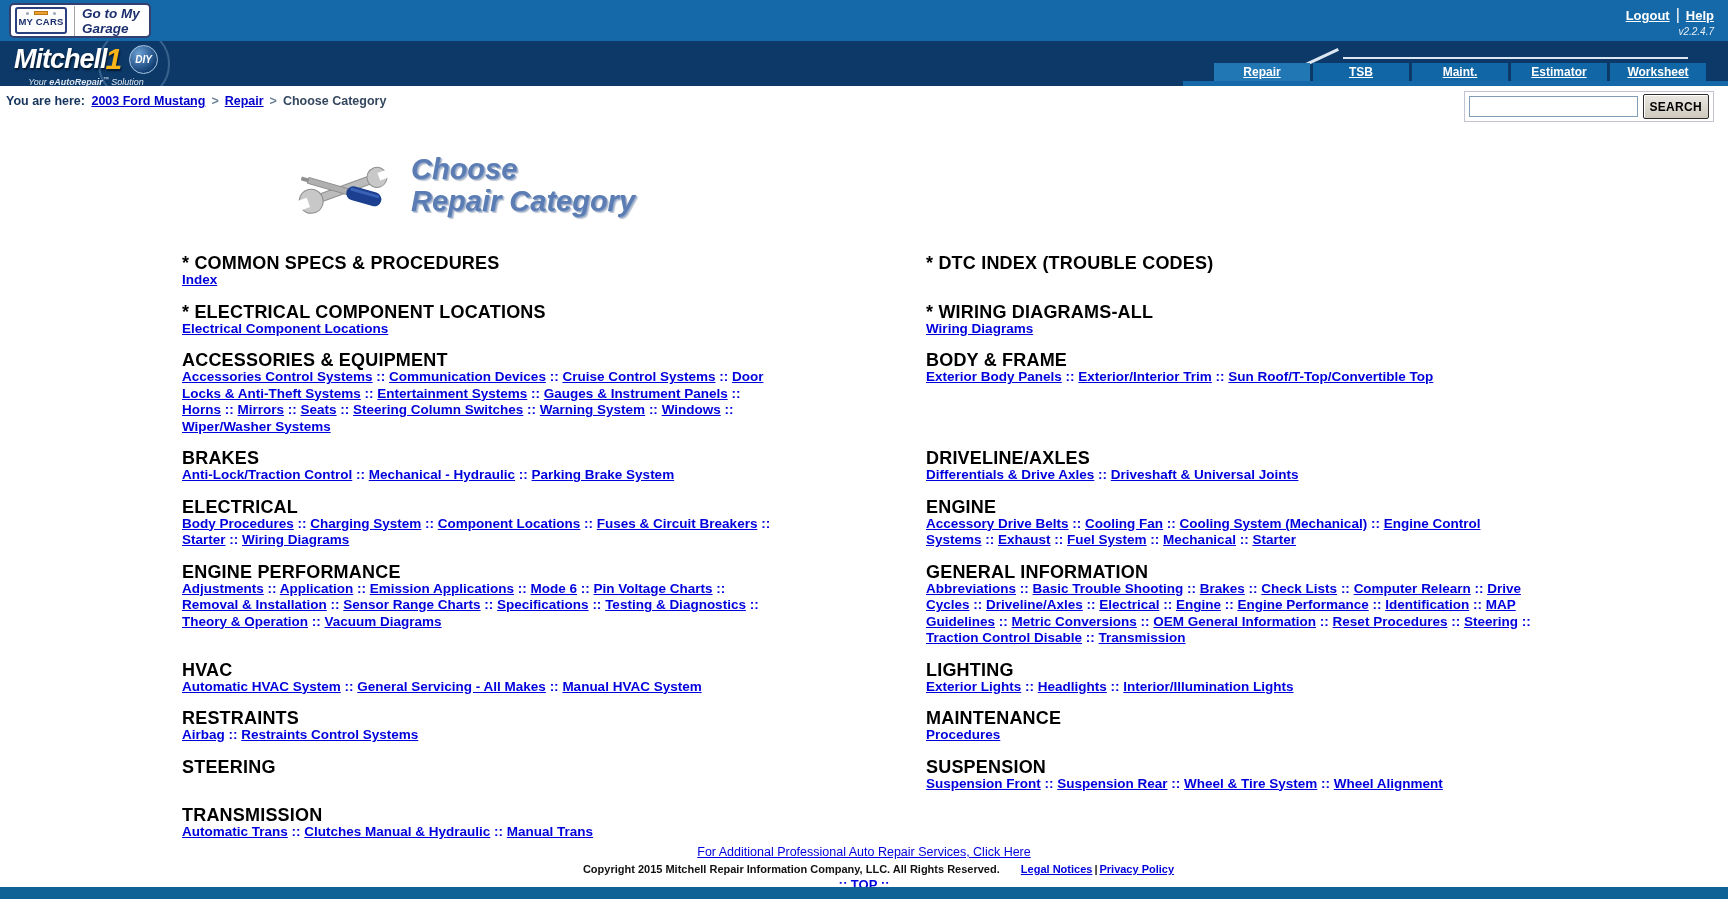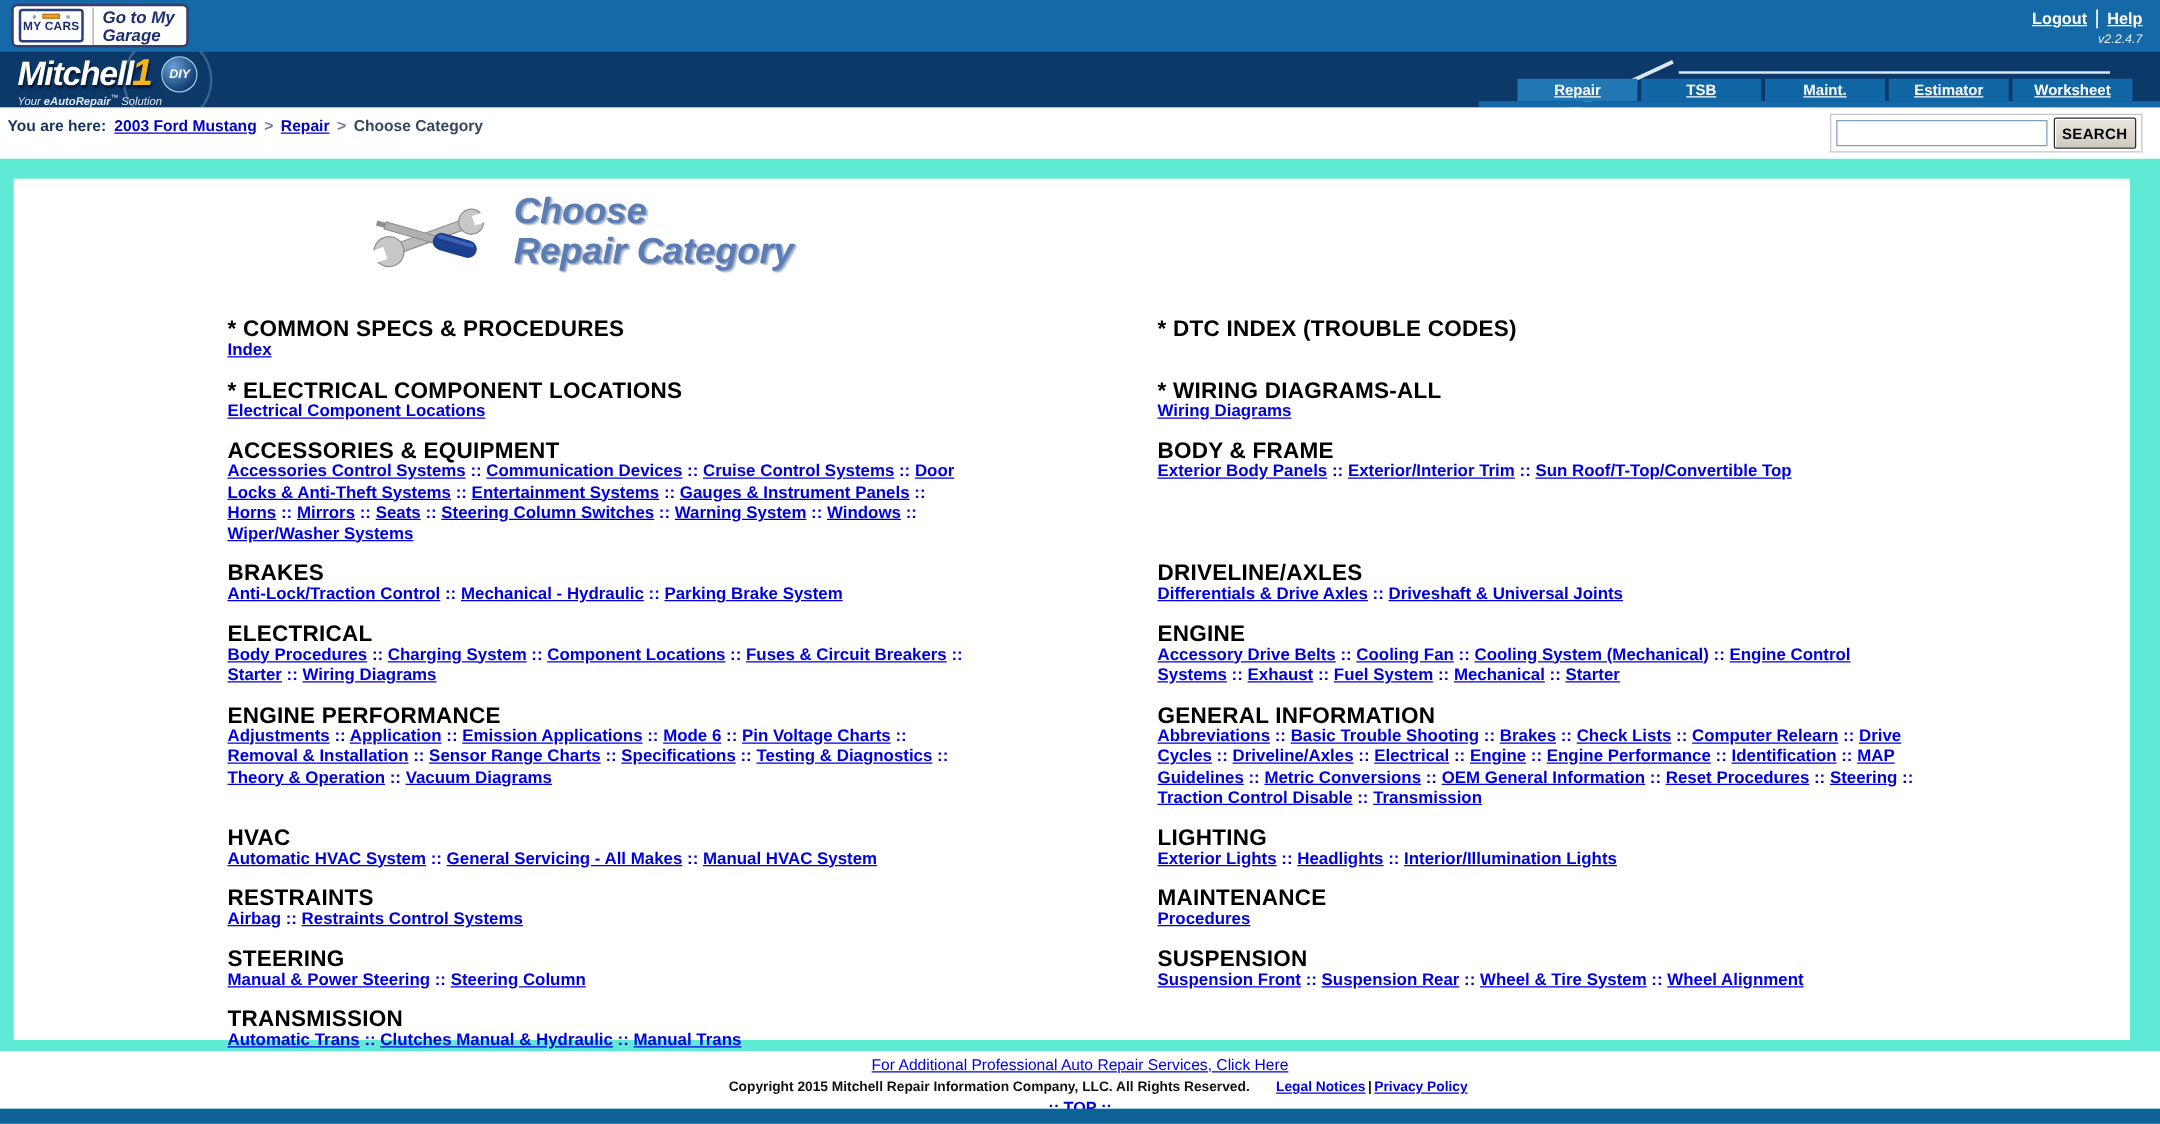--- a/index.html
+++ b/index.html
@@ -1,19 +1,19 @@
 <!DOCTYPE html>
 <html><head>
 <meta charset="utf-8">
 <style>
   * { box-sizing: border-box; }
   body { margin:0; background:#333; }
   .viewport {
     width:1728px; height:899px; position:relative; overflow:hidden;
-    background:#5eead4; font-family:"Liberation Sans", sans-serif;
+    background:#ffffff; font-family:"Liberation Sans", sans-serif;
   }
 
   
   .topbar { position:absolute; left:0; top:0; width:100%; height:41px; background:#1569a8; }
   .garage-btn {
     position:absolute; left:9px; top:3px; height:35px; background:#fff;
     border:2px solid #33406f; border-radius:5px; display:flex; align-items:center;
     padding:0 9px 0 4px; gap:7px; cursor:pointer;
   }
   .plate { width:52px; height:27px; border:2px solid #2b3f7e; border-radius:3px;
@@ -24,21 +24,21 @@
   .plate-text { font-size:9.5px; font-weight:bold; color:#1d2f6e; margin-top:1px; letter-spacing:0.2px; }
   .garage-label { font-style:italic; font-weight:bold; color:#1d2f6e; font-size:13.5px; line-height:15px;
     border-left:1px solid #a3a3a3; padding-left:7px; }
   .top-right { position:absolute; right:14px; top:6px; text-align:right; }
   .top-links a { color:#fff; font-weight:bold; font-size:13px; text-decoration:underline; cursor:pointer; }
   .top-links .pipe { color:#fff; margin:0 6px; font-weight:normal; }
   .version { font-size:10px; font-style:italic; color:#e6eef6; margin-top:2px; }
 
   
   .header { position:absolute; left:0; top:41px; width:100%; height:45px; background:#0c3968; overflow:hidden; }
-  .logo { position:absolute; left:14px; top:1px; }
+  .logo { position:absolute; left:14px; top:1px;text-align:center; }
   .sphere { position:absolute; left:84px; top:-14px; width:72px; height:72px; border-radius:50%;
     border:2px solid rgba(140,175,215,0.35); }
   .logo-line { display:flex; align-items:center; position:relative; }
   .logo-m { color:#fff; font-weight:bold; font-style:italic; font-size:27px; letter-spacing:-1px;
     text-shadow:1px 2px 2px #04172e; }
   .logo-one { color:#f9b418; font-weight:bold; font-style:italic; font-size:30px; margin-left:-1px;
     text-shadow:1px 2px 2px #04172e; }
   .diy-badge { width:29px; height:29px; border-radius:50%;
     background:radial-gradient(circle at 32% 28%, #6ba0d4, #123f74 72%);
     border:1px solid #a9c6e2; color:#fff; font-size:10px; font-weight:bold; font-style:italic;
@@ -273,21 +273,20 @@
             <div class="sec-links"><a>Airbag</a><span class="sep"> :: </span><a>Restraints Control Systems</a></div>
           </div>
           <div class="cell">
             <div class="sec-heading">MAINTENANCE</div>
             <div class="sec-links"><a>Procedures</a></div>
           </div>
         </div>
         <div class="row">
           <div class="cell">
             <div class="sec-heading">STEERING</div>
-            <div class="sec-links"><a>Manual &amp; Power Steering</a><span class="sep"> :: </span><a>Steering Column</a></div>
           </div>
           <div class="cell">
             <div class="sec-heading">SUSPENSION</div>
             <div class="sec-links"><a>Suspension Front</a><span class="sep"> :: </span><a>Suspension Rear</a><span class="sep"> :: </span><a>Wheel &amp; Tire System</a><span class="sep"> :: </span><a>Wheel Alignment</a></div>
           </div>
         </div>
         <div class="row">
           <div class="cell">
             <div class="sec-heading">TRANSMISSION</div>
             <div class="sec-links"><a>Automatic Trans</a><span class="sep"> :: </span><a>Clutches Manual &amp; Hydraulic</a><span class="sep"> :: </span><a>Manual Trans</a></div>

